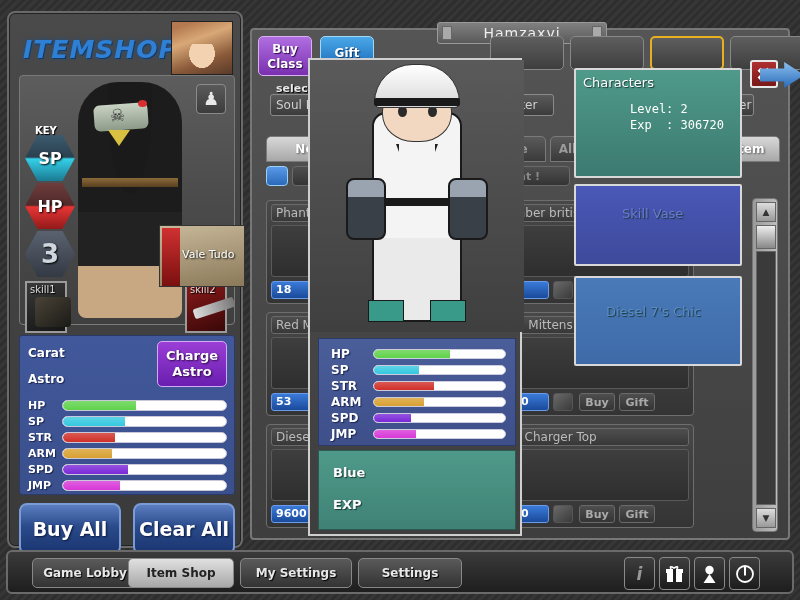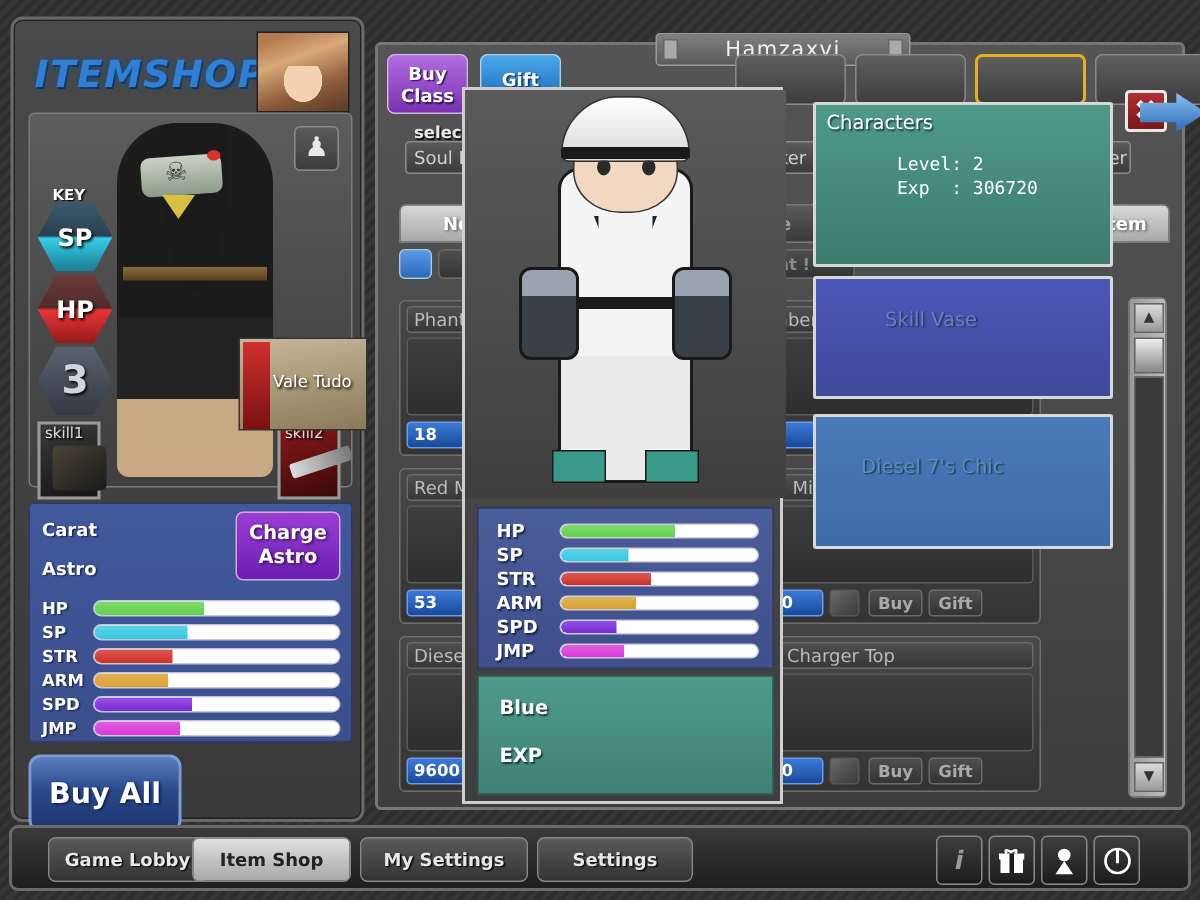--- a/index.html
+++ b/index.html
@@ -251,21 +251,21 @@
   .sc-arrow{
     position:absolute; left:3px; width:20px; height:20px;
     background:linear-gradient(180deg,#ddd,#999);
     border:1px solid #666;
     display:flex;align-items:center;justify-content:center; font-size:9px; color:#333;
   }
   .sc-thumb{position:absolute; left:3px; top:26px; width:20px; height:24px; background:linear-gradient(180deg,#eee,#888); border:1px solid #666;}
   .sc-track{position:absolute; left:3px; top:52px; width:20px; bottom:26px; background:#3a3a3a; border:1px solid #666;}
   
   .slot-pane{
-    position:absolute; right:46px; width:200px;
+    position:absolute; right:46px; width:168px;
     border:2px solid #d8d8d8; border-radius:2px;
   }
   .slot-pane.green{background:linear-gradient(180deg,#4f9a8a,#3c7a70); }
   .slot-pane.blue{background:linear-gradient(180deg,#4a58b8,#3e4a9a);}
   .slot-pane .hd{position:absolute; left:7px; top:5px; color:#fff; font-size:13px; text-shadow:1px 1px 1px #1a3a38;}
   .slot-pane .ln{position:absolute; left:7px; color:#fff; font-size:12px; font-family:"DejaVu Sans Mono", monospace; white-space:pre;margin-left:47px;}
   
   .preview-overlay{
     position:absolute; left:308px; top:58px; width:214px; height:478px;
     background:linear-gradient(180deg,#6a6a6a 0%,#4a4a4a 30%, #3e3e3e 100%);
@@ -408,20 +408,21 @@
           <div class="stat-row" style="top: 142px;">
             <div class="nm">JMP</div>
             <div class="bar-track">
               <div class="bar-fill" style="width: 35%; background: linear-gradient(rgba(216, 56, 216, 0.8), rgb(216, 56, 216));"></div>
             </div>
           </div>
         </div>
     </div>
 
     <div class="bigbtn" style="left:10px; top:490px">Buy All</div>
+    <div class="bigbtn" style="left:124px; top:490px">Clear All</div>
   </div>
 
   <div class="shop-window">
     <div class="title-bar">
       <div class="grip l"></div>
       <span>Hamzaxvi</span>
       <div class="grip r"></div>
     </div>
 
     <div class="buy-class-btn">

